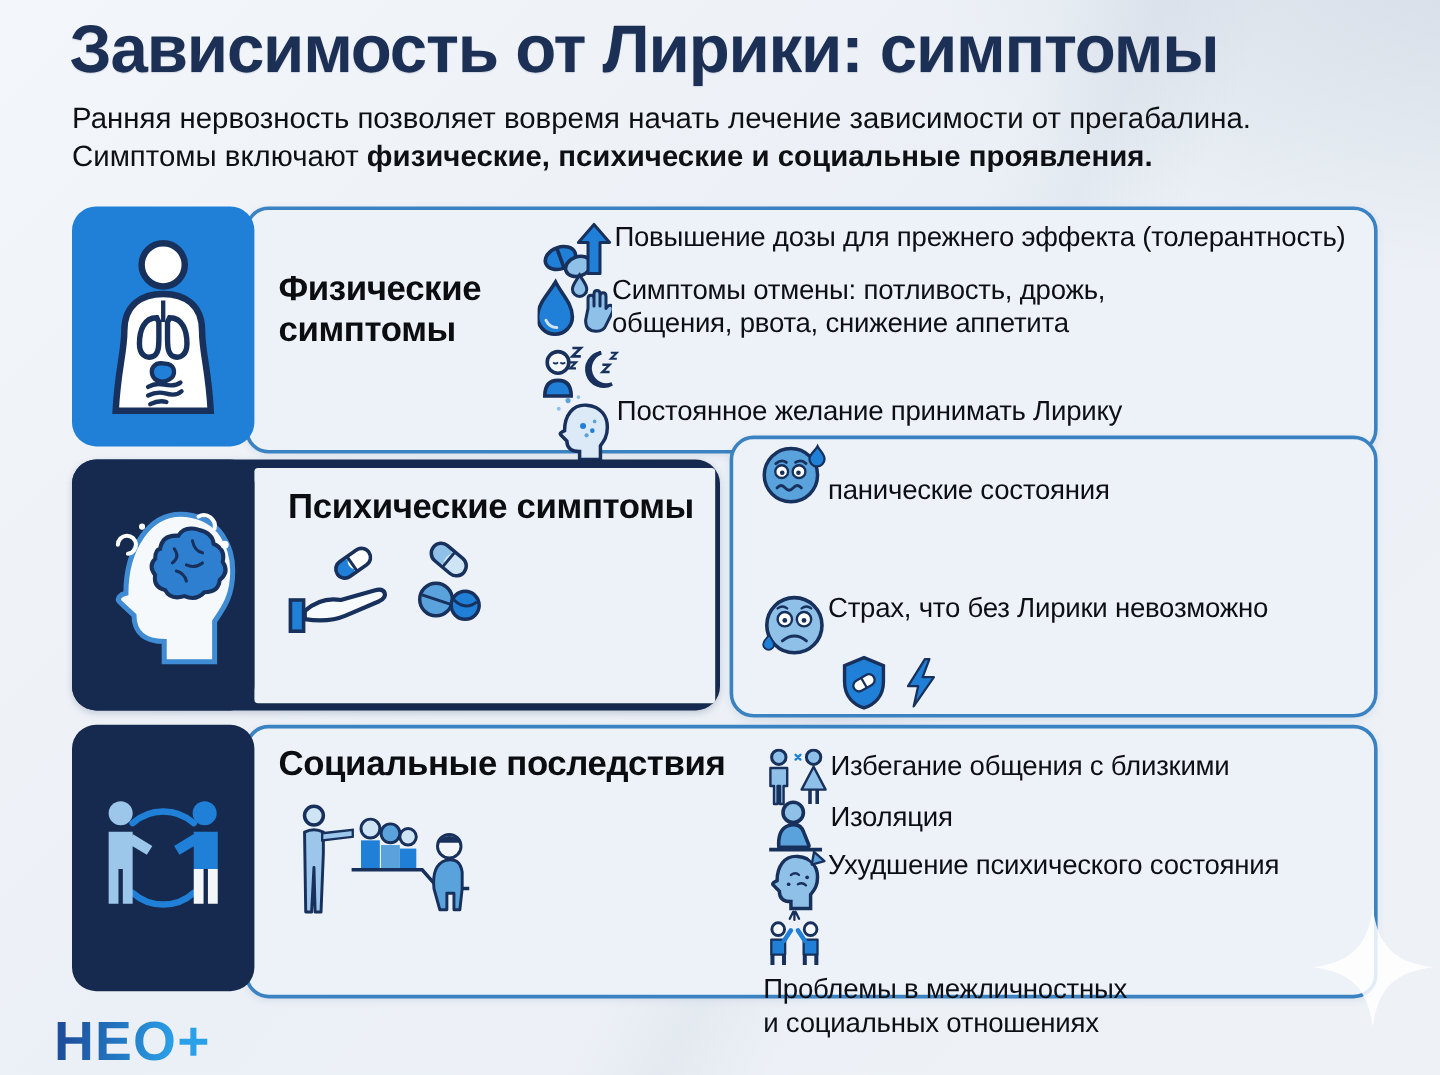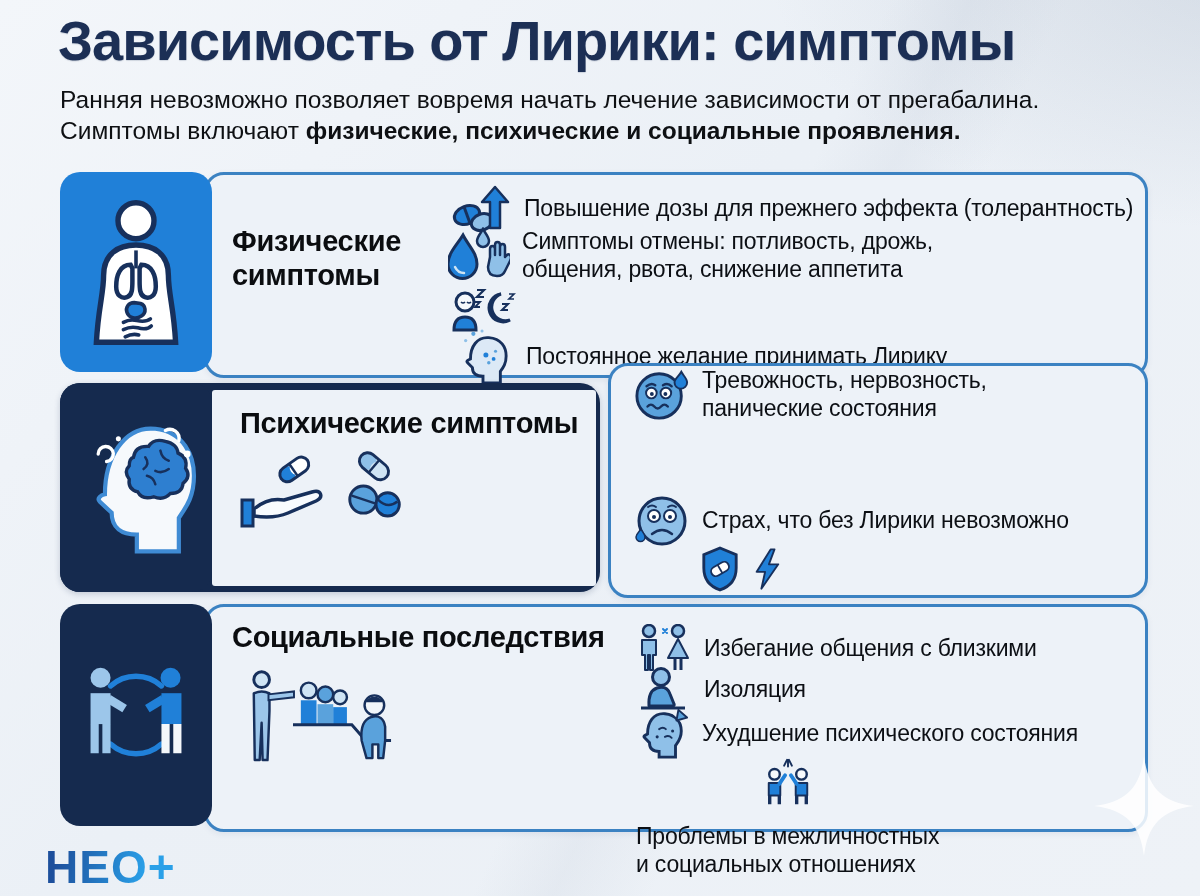--- a/index.html
+++ b/index.html
@@ -28,41 +28,41 @@
   .tile{
     position:absolute;border-radius:20px;display:flex;align-items:center;justify-content:center;
   }
   .tile-blue{background:#2080d8;}
   .tile-navy{background:#152a4e;}
   .navy-card{position:absolute;background:#152a4e;border-radius:20px;box-shadow:0 2px 6px rgba(20,40,80,.2);}
   .inner-panel{position:absolute;background:#edf2f8;border-radius:3px;}
   .heading{
     position:absolute;font-size:29px;font-weight:800;color:#0b0d10;line-height:34px;letter-spacing:-0.3px;
   }
-  .item{position:absolute;display:flex;align-items:center;gap:12px;}
+  .item{position:absolute;display:flex;align-items:flex-start;}
   .item .ic{flex:0 0 62px;display:flex;align-items:center;justify-content:center;}
   .item .ic-sm{flex:0 0 56px;display:flex;align-items:center;justify-content:center;}
   .item .txt{font-size:23px;color:#0c0f14;line-height:28px;letter-spacing:-0.2px;white-space:nowrap;}
   .logo{
     position:absolute;left:45px;top:840px;font-size:46px;font-weight:800;letter-spacing:1px;
     background:linear-gradient(100deg,#1d4f9c 10%,#2aa0e8 75%);
     -webkit-background-clip:text;background-clip:text;color:transparent;
   }
   .sparkle{position:absolute;left:1094px;top:756px;}
   svg{display:block;}
 </style>
 </head>
 <body>
 
 <div class="page">
 
   <div class="title">Зависимость от Лирики: симптомы</div>
 
   <div class="subtitle">
-    <span>Ранняя невозможно позволяет вовремя начать лечение зависимости от прегабалина.</span><br>
+    <span>Ранняя нервозность позволяет вовремя начать лечение зависимости от прегабалина.</span><br>
     <span>Симптомы включают </span><b>физические, психические и социальные проявления.</b>
   </div>
 
   <div class="card-panel" style="left:204px;top:172px;width:938px;height:200px;"></div>
 
   <div class="tile tile-blue" style="left:60px;top:172px;width:152px;height:200px;">
     <span>
       <svg width="108" height="160" viewBox="0 0 120 160">
         <circle cx="60" cy="23" r="20" fill="#fff" stroke="#17305c" stroke-width="6"></circle>
         <path d="M16 158 C18 120 24 104 24 84 C24 60 40 50 60 50 C80 50 96 60 96 84 C96 104 102 120 104 158 Z" fill="#fff" stroke="#17305c" stroke-width="6"></path>
@@ -195,21 +195,21 @@
         <path d="M13 20 q5 -4 9 -1 M30 19 q5 -3 9 1" stroke="#17305c" stroke-width="2.5" fill="none" stroke-linecap="round"></path>
         <circle cx="18" cy="27" r="5.5" fill="#fff" stroke="#17305c" stroke-width="2"></circle>
         <circle cx="33" cy="27" r="5.5" fill="#fff" stroke="#17305c" stroke-width="2"></circle>
         <circle cx="18.5" cy="28" r="2" fill="#17305c"></circle>
           <circle cx="32.5" cy="28" r="2" fill="#17305c"></circle>
         <path d="M14 41 q3.5 -4 7 0 q3.5 4 7 0 q3.5 -4 7 0" stroke="#17305c" stroke-width="2.5" fill="none" stroke-linecap="round"></path>
         <path d="M49 5 c2 4 6 7 6 11 a6.5 6.5 0 0 1 -13 0 c0 -4 5 -7 7 -11 z" fill="#2080d8" stroke="#17305c" stroke-width="2"></path>
       </svg>
     </span>
     <span class="txt">
-      <span>Тревожность, нервозность,</span><br>
+      <br>
       <span>панические состояния</span>
     </span>
   </div>
 
 
   <div class="item" style="left:634px;top:492px;">
     <span class="ic-sm">
       <svg width="56" height="56" viewBox="0 0 56 56">
         <circle cx="28" cy="29" r="23" fill="#8fc0e8" stroke="#17305c" stroke-width="3"></circle>
         <path d="M14 15 q4 -3 8 0 M34 15 q4 -3 8 0" stroke="#17305c" stroke-width="2" fill="none" stroke-linecap="round"></path>

